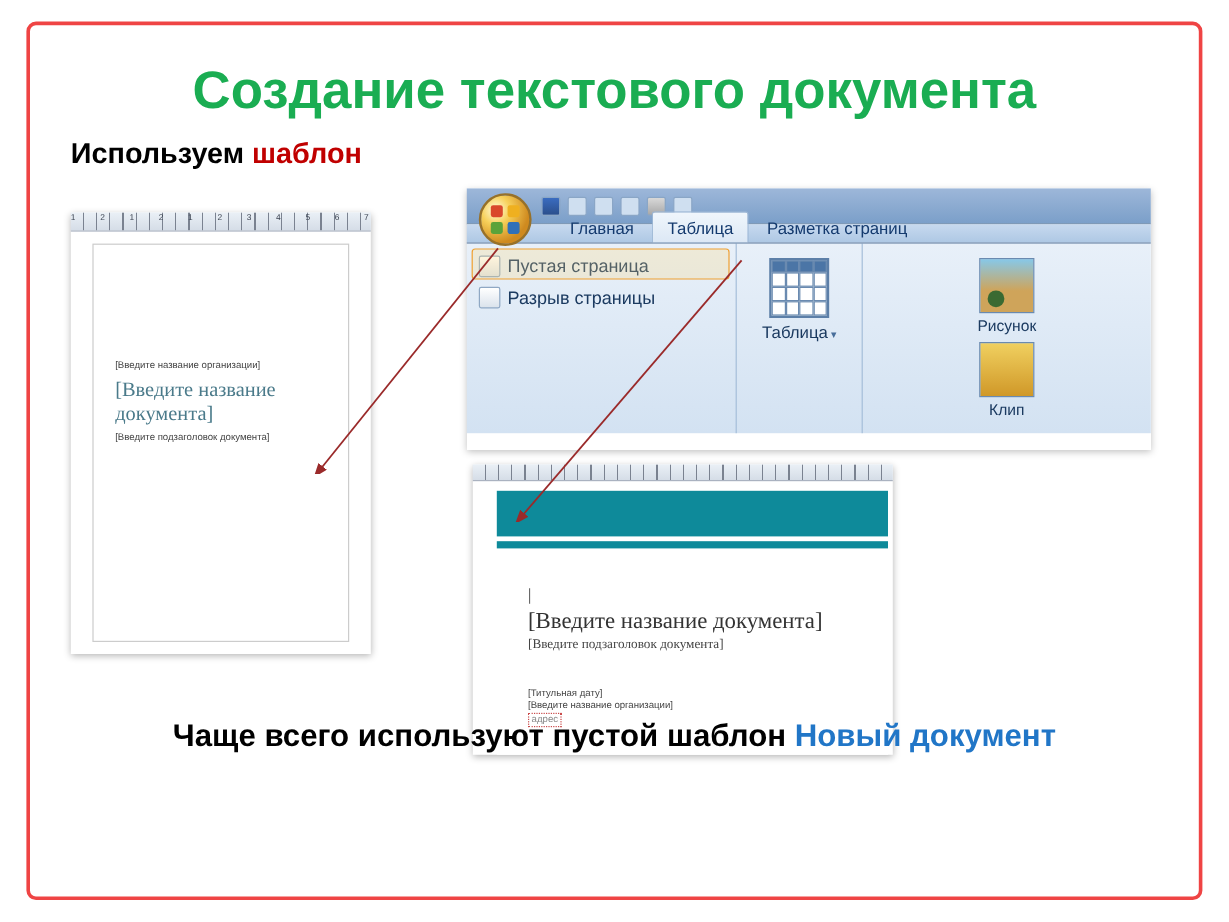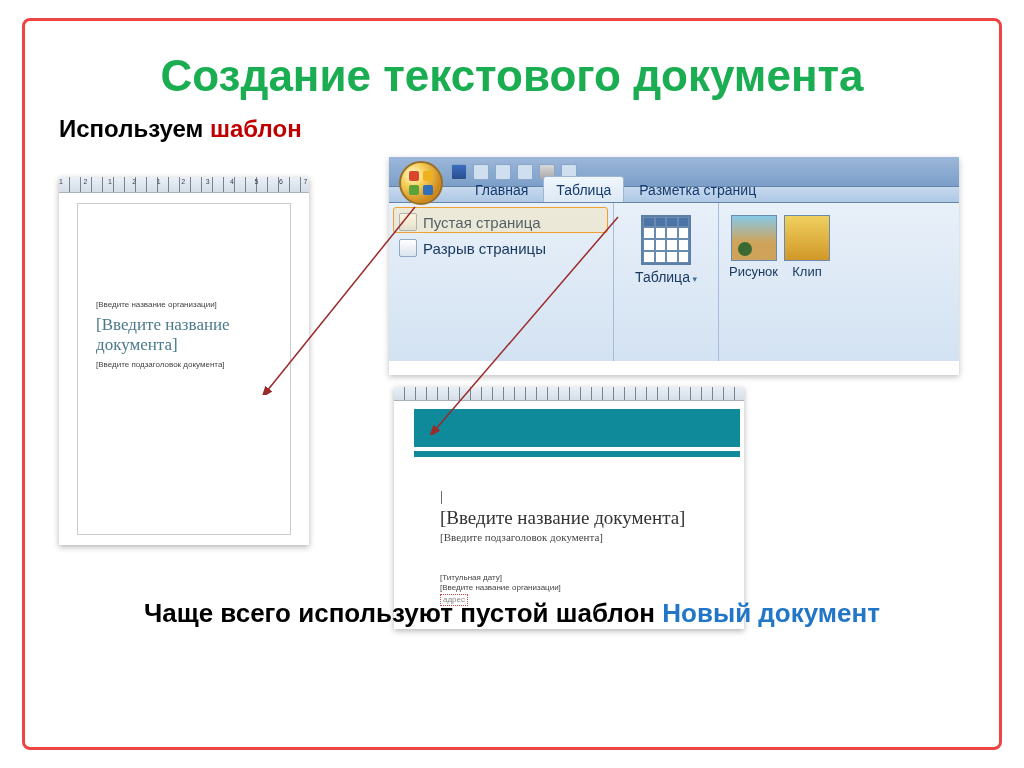--- a/index.html
+++ b/index.html
@@ -32,21 +32,21 @@
     .qat-ico { width: 16px; height: 16px; background: #cfdff0; border: 1px solid #8aa6c6; border-radius: 2px; }
     .qat-ico.save { background: linear-gradient(#3a6cc0,#2b4f8c); }
     .qat-ico.print { background: linear-gradient(#d8d8d8,#a8a8a8); }
     .tabs { height: 16px; background: linear-gradient(#c7d9ef,#aec8e4); display: flex; align-items: flex-end; padding-left: 74px; gap: 3px; border-bottom: 1px solid #6584a8; position: relative; z-index: 1; }
     .tab { font-size: 14px; color: #143a6e; padding: 5px 12px 4px; cursor: default; }
     .tab.active { background: linear-gradient(#f0f6fc,#dce8f5); border: 1px solid #9cb6d4; border-bottom: none; border-radius: 3px 3px 0 0; }
     .ribbon-body { height: 158px; background: linear-gradient(#e8f0f9,#d3e2f2); display: flex; position: relative; }
     .grp { border-right: 1px solid #a5bdd9; padding: 6px 10px 4px; display: flex; flex-direction: column; }
     .grp.pages { width: 225px; }
     .grp.tables { width: 105px; align-items: center; }
-    .grp.illust { flex: 1; display: flex; flex-direction: row; gap: 6px; padding-top: 12px; border-right: none; }
+    .grp.illust { flex: 1; display: flex; flex-direction: column; gap: 6px; padding-top: 12px; border-right: none; }
     .page-item { display: flex; align-items: center; gap: 6px; font-size: 15px; color: #1b3a60; margin: 4px 0; }
     .page-item .ico { width: 18px; height: 18px; background: linear-gradient(#fff,#dbe3ec); border: 1px solid #8fa8c4; border-radius: 2px; flex-shrink: 0; }
     .page-item.title-page { position: relative; }
     .page-item.title-page::after { content: "▾"; font-size: 10px; color: #476d9a; margin-left: 2px; }
     .hl-box { position: absolute; top: 4px; left: 4px; width: 215px; height: 26px; border: 1px solid #f0a030; background: rgba(255,215,120,0.25); border-radius: 3px; pointer-events: none; }
     .table-ico { width: 50px; height: 50px; background: #fff; border: 2px solid #5c7fa8; margin-top: 6px; display: grid; grid-template-columns: 1fr 1fr 1fr 1fr; grid-template-rows: 10px 1fr 1fr 1fr; }
     .table-ico div { border: 0.5px solid #6a8ab0; }
     .table-ico .hdr { background: #4b75a6; }
     .table-label { font-size: 14px; color: #1b3a60; margin-top: 4px; }
     .table-label::after { content: " ▾"; font-size: 9px; color: #476d9a; }

